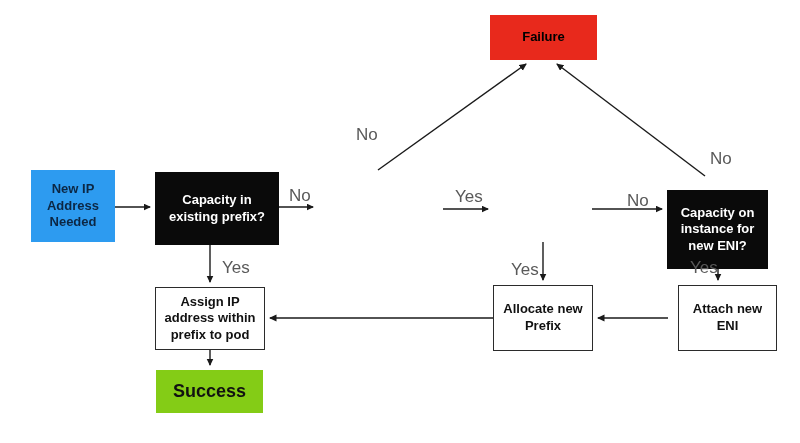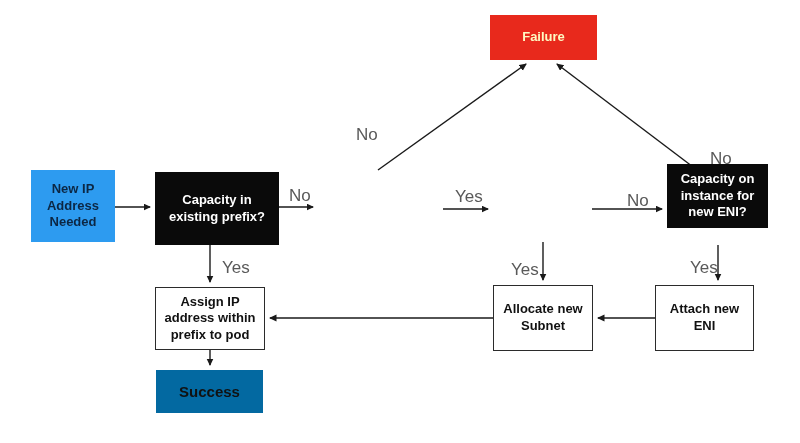--- a/index.html
+++ b/index.html
@@ -31,26 +31,26 @@
   .node.black {
     background: #0a0a0a;
     color: #ffffff;
   }
   .node.blue {
     background: #2d9bf0;
     color: #0c2744;
   }
   .node.red {
     background: #e8291c;
-    color: #fef9c3;
+    color: #000000;
   }
   .node.green {
-    background: #0369a1;
+    background: #84cc16;
     color: #111111;
-    font-size: 15px;
+    font-size: 18px;
   }
   .node.white {
     background: #ffffff;
     color: #111111;
     border: 1.5px solid #2b2b2b;
   }
   .edge-label {
     position: absolute;
     font-size: 17px;
     color: #595959;
@@ -88,34 +88,34 @@
 
   <div class="node blue" style="left:15px;  top:170px; width:84px;  height:72px;margin-left:16px;">New IP
 Address
 Needed</div>
 
   <div class="node black" style="left:155px; top:172px; width:124px; height:73px;">Capacity in
 existing prefix?</div>
 
 
 
-  <div class="node black" style="left:667px; top:164px; width:101px; height:64px;">Capacity on
+  <div class="node black" style="left:667px; top:190px; width:101px; height:79px;">Capacity on
 instance for
 new ENI?</div>
 
   <div class="node red" style="left:490px; top:15px;  width:107px; height:45px;">Failure</div>
 
   <div class="node white" style="left:155px; top:287px; width:110px; height:63px;">Assign IP
 address within
 prefix to pod</div>
 
   <div class="node white" style="left:493px; top:285px; width:100px; height:66px;">Allocate new
-Subnet</div>
+Prefix</div>
 
-  <div class="node white" style="left:655px; top:285px; width:99px;  height:66px;">Attach new
+  <div class="node white" style="left:678px; top:285px; width:99px;  height:66px;">Attach new
 ENI</div>
 
   <div class="node green" style="left:156px; top:370px; width:107px; height:43px;">Success</div>
 
   <span class="edge-label" style="left:289px; top:186px;">No</span>
 
   <span class="edge-label" style="left:455px; top:187px;">Yes</span>
 
   <span class="edge-label" style="left:627px; top:191px;">No</span>
 

